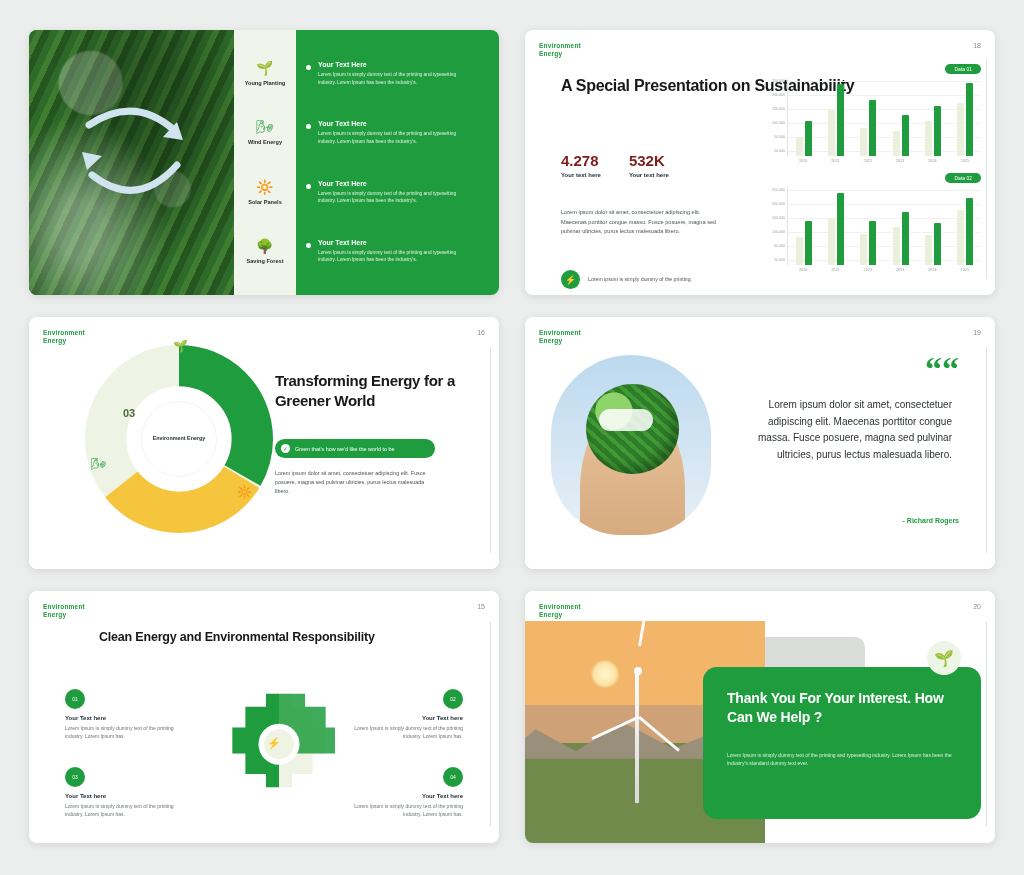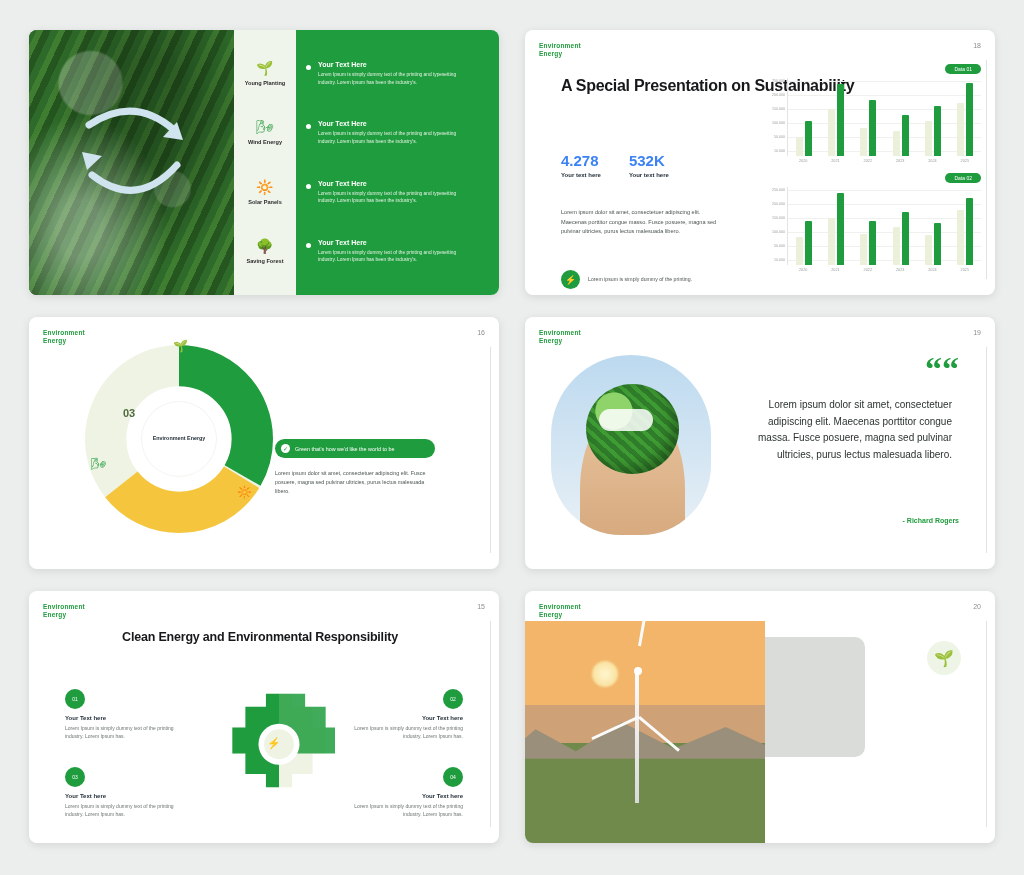--- a/index.html
+++ b/index.html
@@ -82,21 +82,21 @@
   .s1-h { font-size:7px; font-weight:bold; margin-bottom:3px; }
   .s1-p { font-size:4.8px; line-height:1.55; color:#e6f3e7; max-width:140px;}
 
   
   .s2-title {
     position:absolute; left:36px; top:46px;
     font-size:16px; font-weight:bold; color:#16181a; line-height:1.25;
     letter-spacing:-.3px;
   }
   .s2-stats { position:absolute; left:36px; top:122px; display:flex; gap:28px;}
-  .s2-num { font-size:15px; font-weight:bold; color:#3b82f6; }
+  .s2-num { font-size:15px; font-weight:bold; color:#7f1d1d; }
   .s2-sub { font-size:6px; font-weight:bold; color:#24303a; margin-top:3px;}
   .s2-body {
     position:absolute; left:36px; top:178px; width:165px;
     font-size:5.6px; line-height:1.7; color:#4a5550;
   }
   .s2-foot { position:absolute; left:36px; top:240px; display:flex; align-items:center; gap:8px;}
   .s2-circle{
     width:19px;height:19px;border-radius:50%;background:#1f9c3d;color:#fff;
     display:flex;align-items:center;justify-content:center;font-size:9px;
   }
@@ -189,21 +189,21 @@
     position:absolute; left:215px; top:80px; width:212px;
     font-size:10px; line-height:1.65; color:#2b3330; text-align:right;
   }
   .s4-author{
     position:absolute; right:36px; top:200px;
     font-size:7px; color:#1f9c3d; font-weight:bold;
   }
 
   
   .s5-title{
-    position:absolute; left:0; right:8px; top:38px; text-align:center;
+    position:absolute; left:0; right:8px; top:38px; text-align:left;
     font-size:12.5px; font-weight:bold; color:#16181a; line-height:1.35;
     letter-spacing:-.2px; padding:0 70px;
   }
   .gear-wrap{ position:absolute; left:194px; top:86px; width:112px; height:140px;}
   .feat{ position:absolute; width:120px; }
   .feat .bub{
     width:20px;height:20px;border-radius:50%;background:#1f9c3d;color:#fff;
     font-size:5px; display:flex;align-items:center;justify-content:center; margin-bottom:6px;
   }
   .feat .fh{ font-size:6px; font-weight:bold; color:#24303a; margin-bottom:3px;}
@@ -462,20 +462,21 @@
       </svg>
       <div class="donut-center">Environment Energy</div>
       <div class="dnum" style="left:125px; top:62px; color:#fff;">01</div>
       <div class="dnum" style="left:88px; top:136px; color:#fff;">02</div>
       <div class="dnum" style="left:38px; top:62px; color:#4d6b3d;">03</div>
       <div class="dicon" style="left:88px; top:-6px; color:#1f9c3d;">🌱</div>
       <div class="dicon" style="left:152px; top:140px; color:#f0b400;">🔆</div>
       <div class="dicon" style="left:6px; top:112px; color:#1f9c3d;">🌬</div>
     </div>
 
+    <div class="s3-title">Transforming Energy for a Greener World</div>
     <div class="s3-btn">
       <span class="c">✓</span>
       <span>Green that's how we'd like the world to be</span>
     </div>
     <div class="s3-body">Lorem ipsum dolor sit amet, consectetuer adipiscing elit. Fusce posuere, magna sed pulvinar ultricies, purus lectus malesuada libero.</div>
     <div class="vrule"></div>
   </div>
 
   <div class="slide">
     <div class="brand">
@@ -550,16 +551,20 @@
       <div class="blade" style="transform:rotate(10deg); left:47%; top:-12%;"></div>
       <div class="blade" style="transform:rotate(130deg); left:47%; top:20%;"></div>
       <div class="blade" style="transform:rotate(245deg); left:47%; top:20%;"></div>
     </div>
     <div class="brand" style="z-index:6;">
       <div>Environment</div>
         <div>Energy</div>
     </div>
     <div class="pagenum">20</div>
     <div class="s6-leaf">🌱</div>
+    <div class="s6-card">
+      <h2>Thank You For Your Interest. How Can We Help ?</h2>
+      <p>Lorem Ipsum is simply dummy text of the printing and typesetting industry. Lorem Ipsum has been the industry's standard dummy text ever.</p>
+    </div>
     <div class="vrule"></div>
   </div>
 
 </div>
 
 </body></html>

